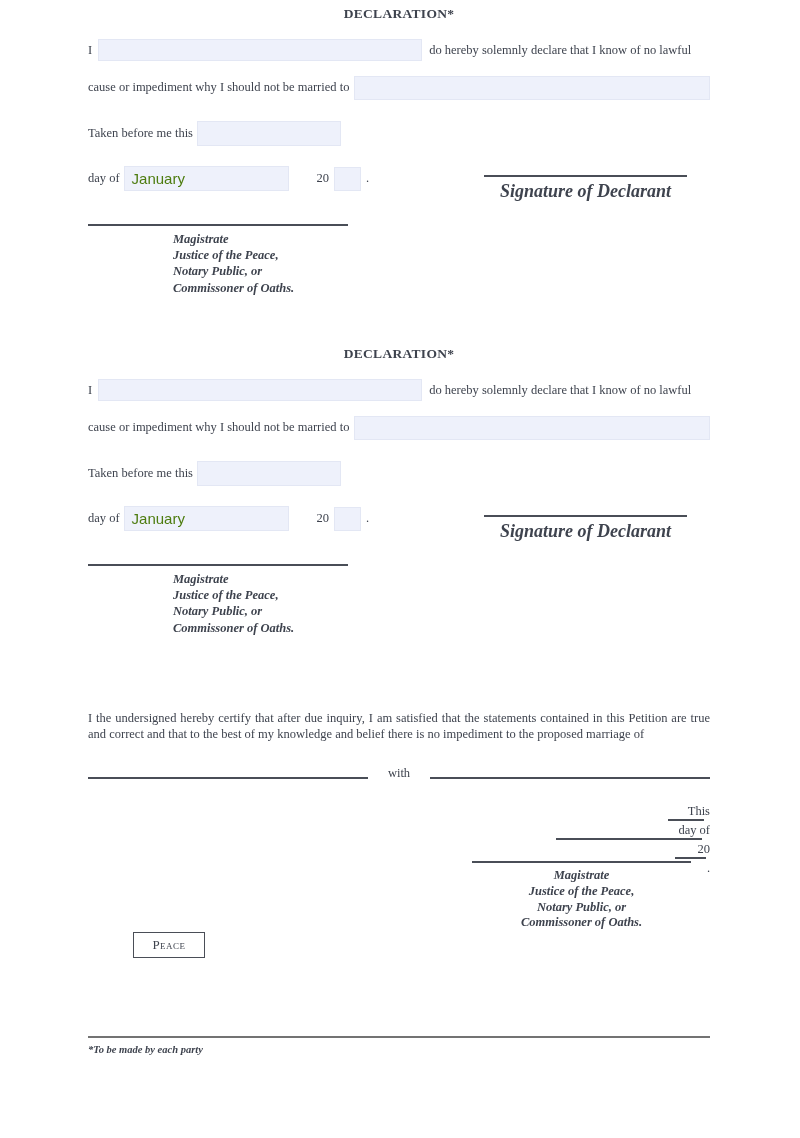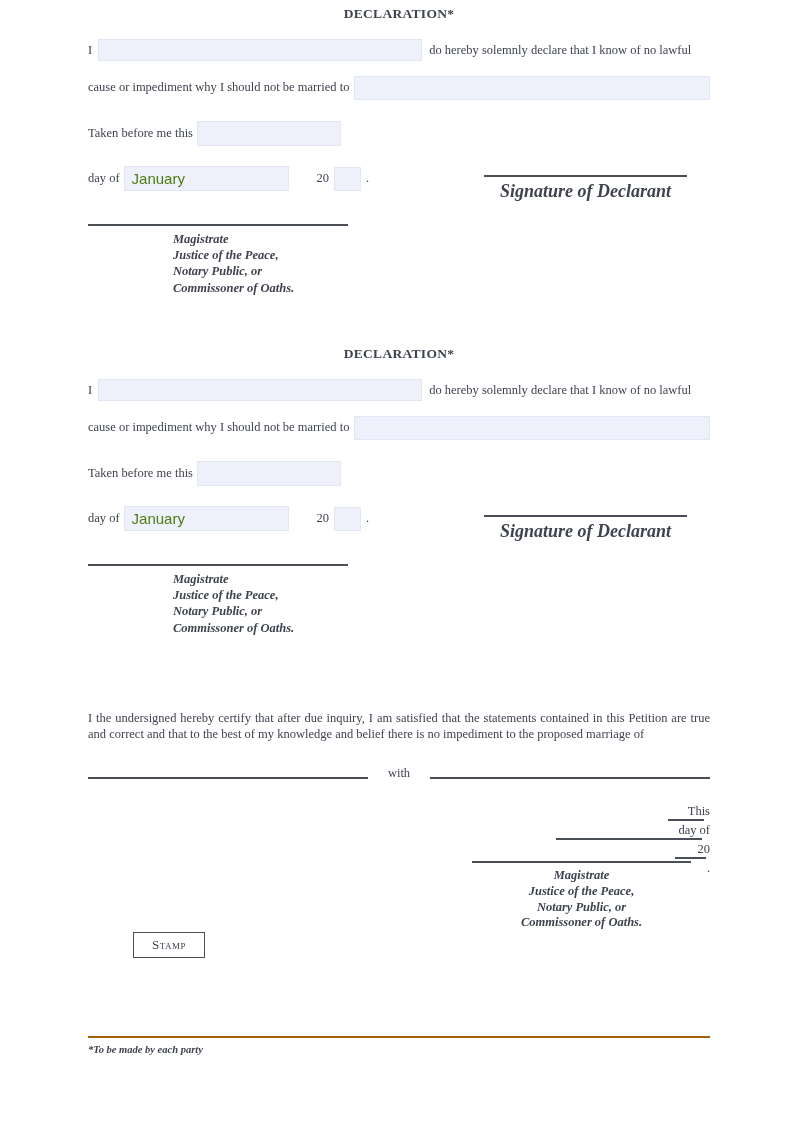--- a/index.html
+++ b/index.html
@@ -46,21 +46,21 @@
   .blank-md { width:146px; margin:0 8px 2px 8px; }
   .blank-xs { width:31px; margin:0 4px 2px 1px; }
   .cert-bottom { margin-top:32px; display:flex; justify-content:space-between; align-items:flex-start; }
   .stamp-box {
     margin-left:45px; margin-top:78px; width:72px; height:26px;
     border:1.5px solid #4a4e57; display:flex; align-items:center; justify-content:center;
     font-variant:small-caps; font-size:13px; letter-spacing:.5px;
   }
   .cert-sig { width:219px; margin-top:7px; margin-right:19px; text-align:center; }
   .cert-officiant { font-style:italic; font-weight:bold; font-size:12.5px; line-height:15.8px; margin-top:5px; }
-  .footer { position:absolute; left:88px; top:1036px; width:622px; border-top:2px solid #a16207; }
+  .footer { position:absolute; left:88px; top:1036px; width:622px; border-top:2px solid #737373; }
   .footnote { margin-top:6px; font-style:italic; font-weight:bold; font-size:10.5px; }
 </style>
 </head>
 <body>
 
 <div class="page">
 
   <div class="section" style="top:6px;">
     <div class="form-title">DECLARATION*</div>
     <div class="row row1">
@@ -146,21 +146,21 @@
       <span>This</span>
       <span class="blank blank-sm"></span>
       <span>day of</span>
       <span class="blank blank-md"></span>
       <span>20</span>
       <span class="blank blank-xs"></span>
       <span class="period">.</span>
     </div>
     <div class="cert-bottom">
       <div class="stamp-box">
-        <span>Stamp</span>
+        <span>Peace</span>
       </div>
       <div class="cert-sig">
         <div class="sig-rule"></div>
         <div class="cert-officiant">
           <div>Magistrate</div>
           <div>Justice of the Peace,</div>
           <div>Notary Public, or</div>
           <div>Commissoner of Oaths.</div>
         </div>
       </div>

